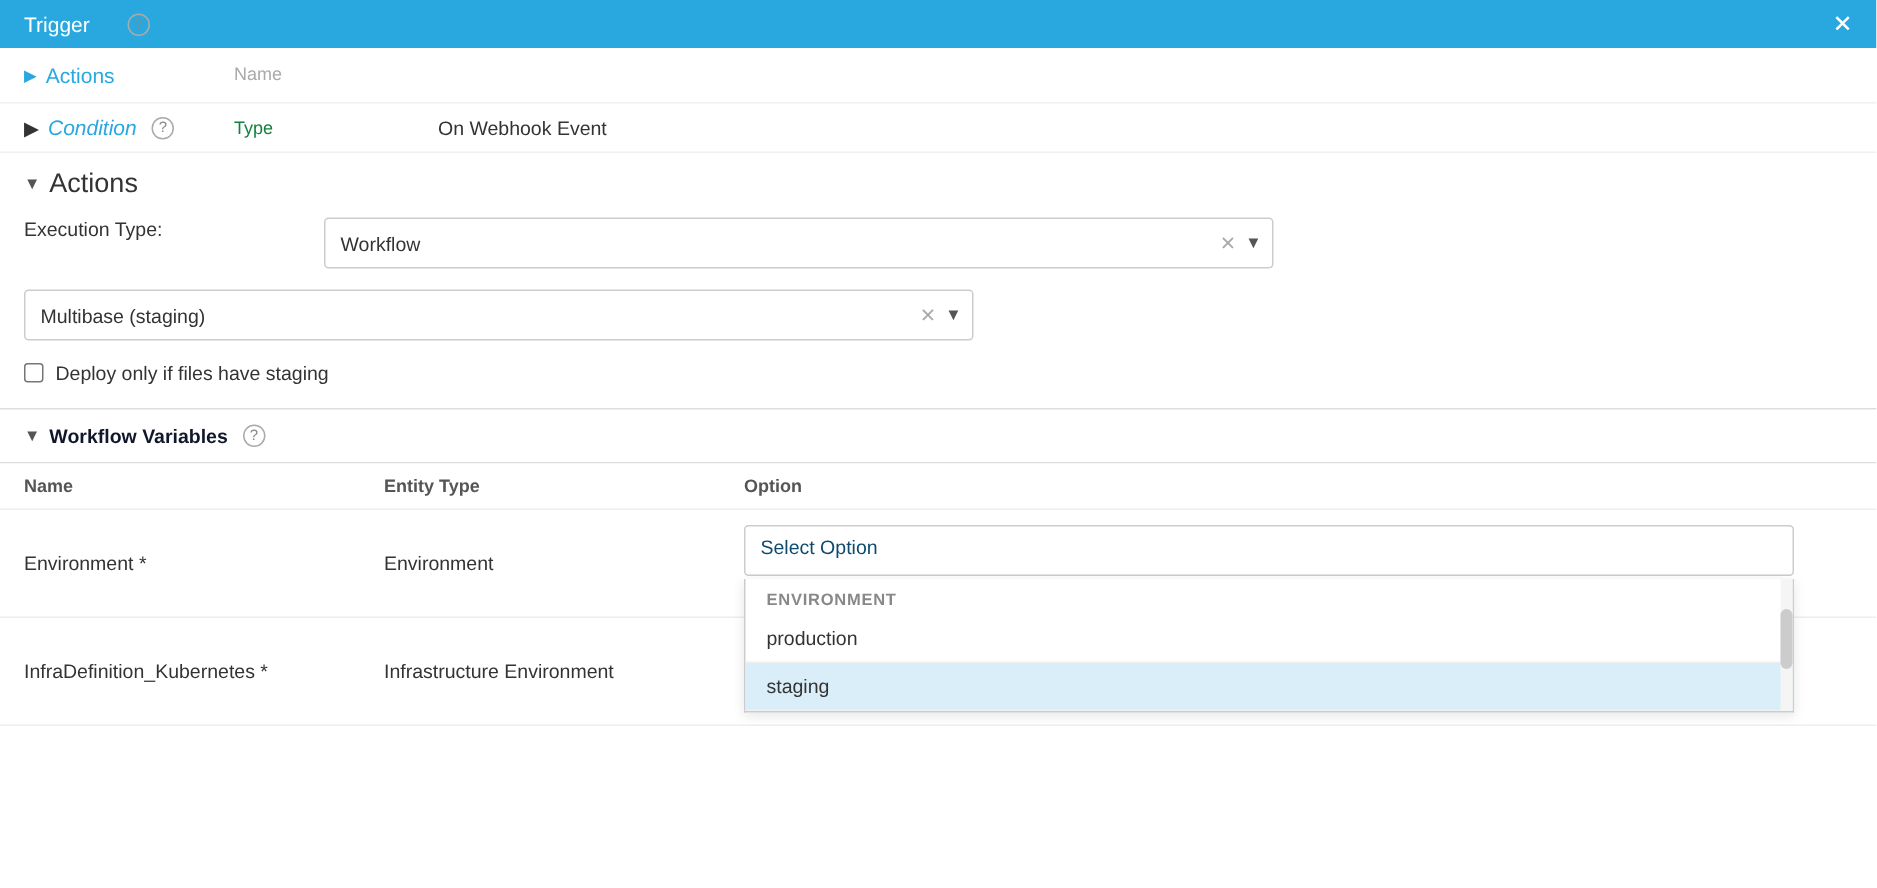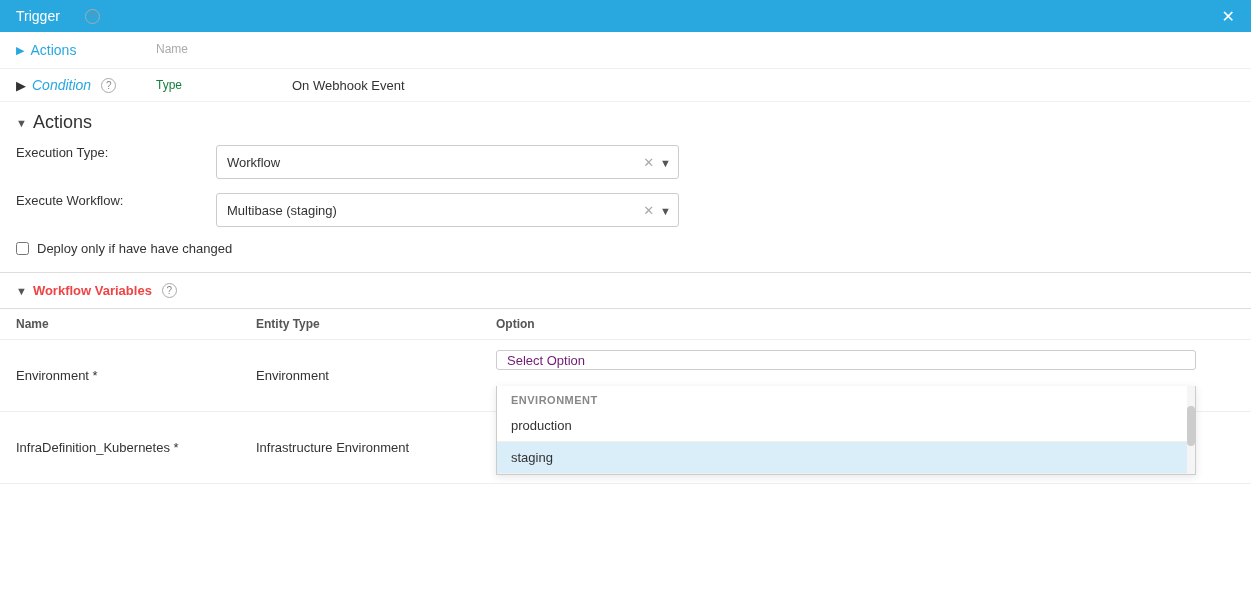--- a/index.html
+++ b/index.html
@@ -111,21 +111,21 @@
       align-items: flex-start;
       margin-bottom: 14px;
     }
     .form-row-label {
       min-width: 200px;
       font-size: 13px;
       color: #333;
     }
     .select-wrapper {
       position: relative;
-      width: 463px;
+      width: 633px;
     }
     .select-box {
       width: 100%;
       border: 1px solid #ccc;
       border-radius: 3px;
       padding: 6px 32px 6px 10px;
       font-size: 13px;
       color: #333;
       background: #fff;
       appearance: none;
@@ -192,21 +192,21 @@
       cursor: pointer;
       border-bottom: 1px solid #ddd;
     }
     .wf-variables-header .chevron-down {
       color: #555;
       font-size: 11px;
     }
     .wf-variables-header .label {
       font-size: 13px;
       font-weight: 600;
-      color: #ef4444;
+      color: #0f172a;
     }
 
     .wf-table {
       width: 100%;
       border-collapse: collapse;
     }
     .wf-table th {
       text-align: left;
       font-size: 12px;
       font-weight: 600;
@@ -236,25 +236,25 @@
     .dropdown-container {
       position: relative;
       width: 700px;
     }
     .select-input-box {
       width: 100%;
       border: 1px solid #ccc;
       border-radius: 3px;
       padding: 6px 10px;
       font-size: 13px;
-      color: #701a75;
+      color: #0c4a6e;
       background: #fff;
-      height: 20px;
-      display: flex;
-      align-items: center;
+      height: 34px;
+      display: flex;
+      align-items: flex-start;
     }
     .dropdown-menu {
       position: absolute;
       top: 36px;
       left: 0;
       width: 700px;
       background: #fff;
       border: 1px solid #ccc;
       border-top: none;
       z-index: 100;
@@ -360,35 +360,34 @@
         <span class="select-box-text">Workflow</span>
       </div>
       <div class="select-box-icons">
         <span class="x-icon">✕</span>
         <span class="caret">▼</span>
       </div>
     </div>
   </div>
 
   <div class="form-row">
-    <span class="form-row-label">Execute Workflow:</span>
     <div class="select-wrapper">
       <div class="select-box">
         <span class="select-box-text">Multibase (staging)</span>
       </div>
       <div class="select-box-icons">
         <span class="x-icon">✕</span>
         <span class="caret">▼</span>
       </div>
     </div>
   </div>
 
   <div class="checkbox-row">
     <input type="checkbox" id="deploy-checkbox" style="">
-    <label for="deploy-checkbox">Deploy only if have have changed</label>
+    <label for="deploy-checkbox">Deploy only if files have staging</label>
   </div>
 </div>
 
 <div class="wf-variables-section">
   <div class="wf-variables-header">
     <span class="chevron-down">▼</span>
     <span class="label">Workflow Variables</span>
     <span class="help-circle">?</span>
   </div>
 

